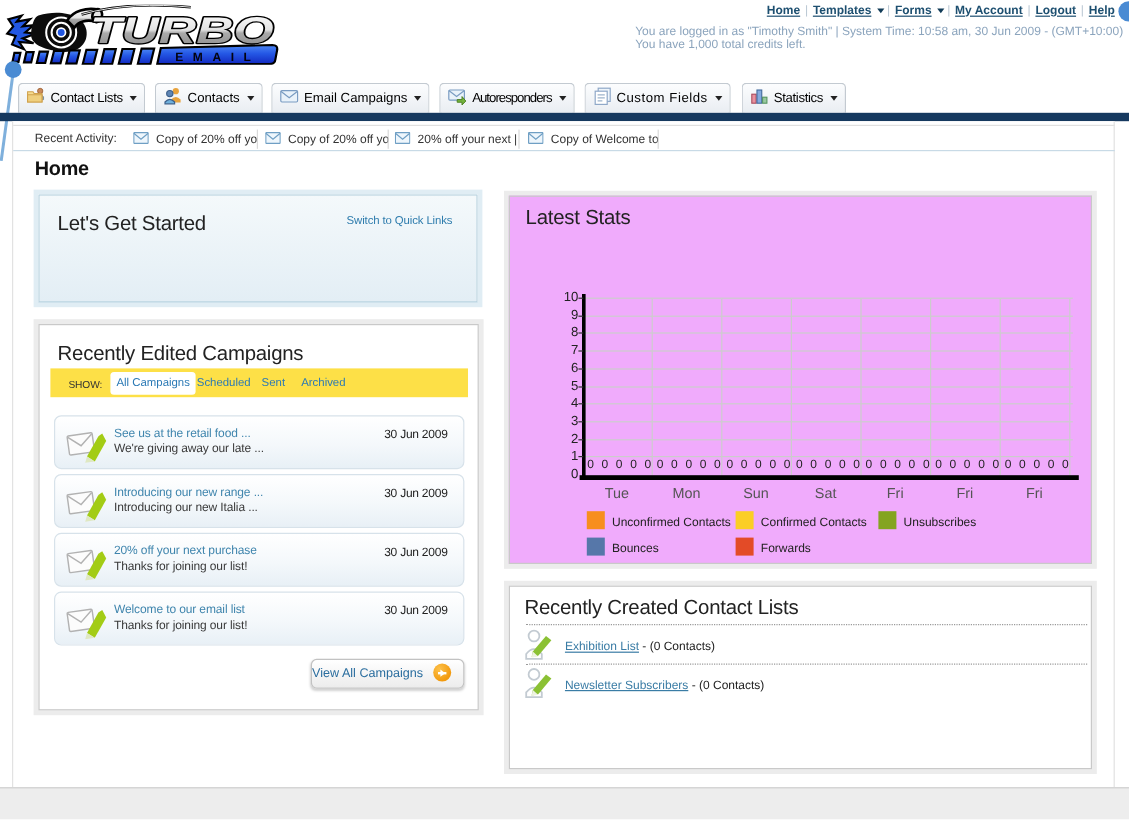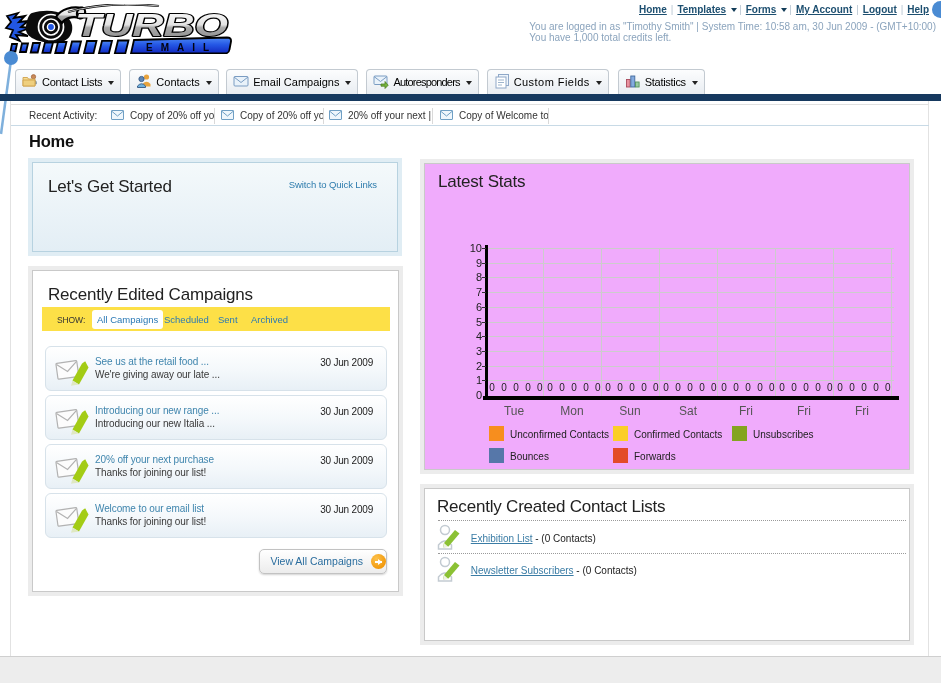--- a/index.html
+++ b/index.html
@@ -69,21 +69,21 @@
 .crow { position:absolute; left:12px; width:342px; height:45px; border:1px solid #d7e2ea; border-radius:6px;
   background:linear-gradient(#ffffff,#f4f8fb 55%,#e8f0f6); }
 .crow .tt { position:absolute; left:49px; top:9px; font-size:10px; letter-spacing:-0.1px; color:#3f85ad; }
 .crow .st { position:absolute; left:49px; top:22px; font-size:10px; letter-spacing:-0.1px; color:#3a3a3a; }
 .crow .dt { position:absolute; right:13px; top:10px; font-size:10px; letter-spacing:-0.2px; color:#222; }
 .crow svg { position:absolute; left:9px; top:9px; }
 
 
 .smbtn { position:absolute; height:25px; white-space:nowrap; border:1px solid #c2c2c2; border-radius:5px;
   background:linear-gradient(#ffffff,#ececec); font-size:10.5px; color:#2a6d9e;
-  box-shadow:0 1px 2px rgba(0,0,0,.18); text-align:right; }
+  box-shadow:0 1px 2px rgba(0,0,0,.18); text-align:left; }
 .smbtn .oc { display:inline-block; width:15px; height:15px; border-radius:50%;
   background:radial-gradient(circle at 35% 30%, #fdc14a, #f29a0e 70%); vertical-align:-4px; margin-left:8px; position:relative;}
 .smbtn .oc:before { content:""; position:absolute; left:4px; top:6.5px; width:7px; height:2px; background:#fff; }
 .smbtn .oc:after { content:""; position:absolute; left:6.5px; top:4.5px; width:0; height:0;
   border-top:3px solid transparent; border-bottom:3px solid transparent; border-left:4px solid #fff; }
 
 
 #stats { position:absolute; left:424px; top:163px; width:486px; height:307px;
   border:1px solid #c9c9c9; box-shadow:0 0 0 4px #ececec; background:#f0abfc; }
 #stats .panel-h { position:absolute; left:13px; top:8px; }

